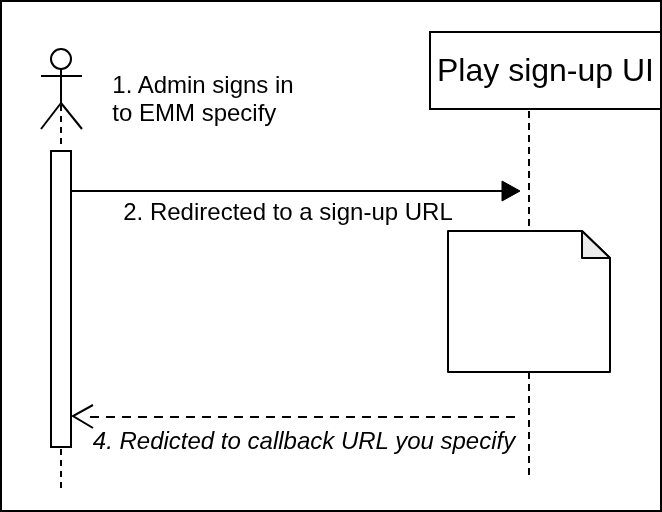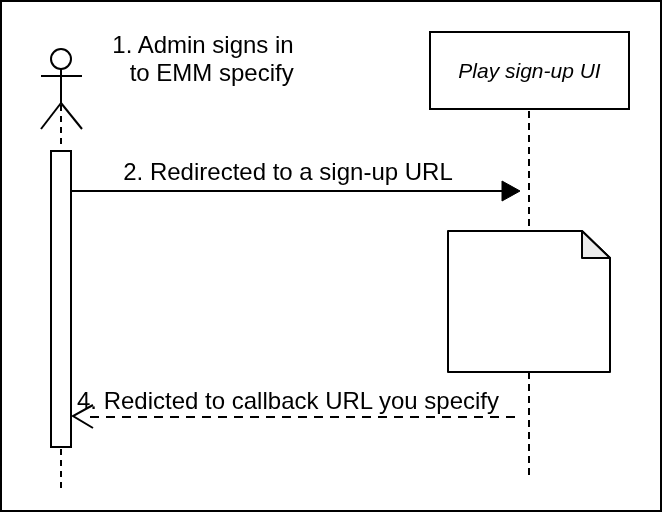--- a/index.html
+++ b/index.html
@@ -8,38 +8,38 @@
     width: 662px;
     height: 512px;
     background: #ffffff;
     font-family: "Liberation Sans", sans-serif;
     color: #000;
     overflow: hidden;
   }
   svg.layer { position: absolute; left: 0; top: 0; }
   .label {
     position: absolute;
-    text-align: right;
+    text-align: left;
     transform: translateX(-50%);
     white-space: nowrap;
     z-index: 2;
+    margin-top: 40px;
   }
   .shape-label { font-size: 24px; line-height: 28px; }
   .msg-label  { font-size: 24px; line-height: 22px; }
   .participant {
     position: absolute;
     left: 429px; top: 31px;
-    width: 201px; height: 79px;
+    width: 233px; height: 79px;
     box-sizing: border-box;
     border: 2px solid #000;
     background: #ffffff;
     display: flex; align-items: center; justify-content: center;
-    font-size: 21px;
+    font-size: 32px;
     z-index: 2;
-    font-style: italic;
   }
 </style>
 </head>
 <body>
 
 <div class="canvas">
 
   <svg class="layer" width="662" height="512" viewBox="0 0 662 512">
 
     <rect x="1" y="1" width="660" height="510" fill="none" stroke="#000" stroke-width="2"></rect>
@@ -79,16 +79,16 @@
     <div>1. Admin signs in</div>
     <div>to EMM specify</div>
   </div>
 
   <div class="participant">
     <span>Play sign-up UI</span>
   </div>
 
   <div class="label msg-label" style="left:288px; top:161px;">2. Redirected to a sign-up URL</div>
 
-  <div class="label msg-label" style="left:288px; top:390px;">4. Redicted to callback URL you specify</div>
+  <div class="label msg-label" style="left:304px; top:390px;font-style:italic;">4. Redicted to callback URL you specify</div>
 
 
 </div>
 
 </body></html>

